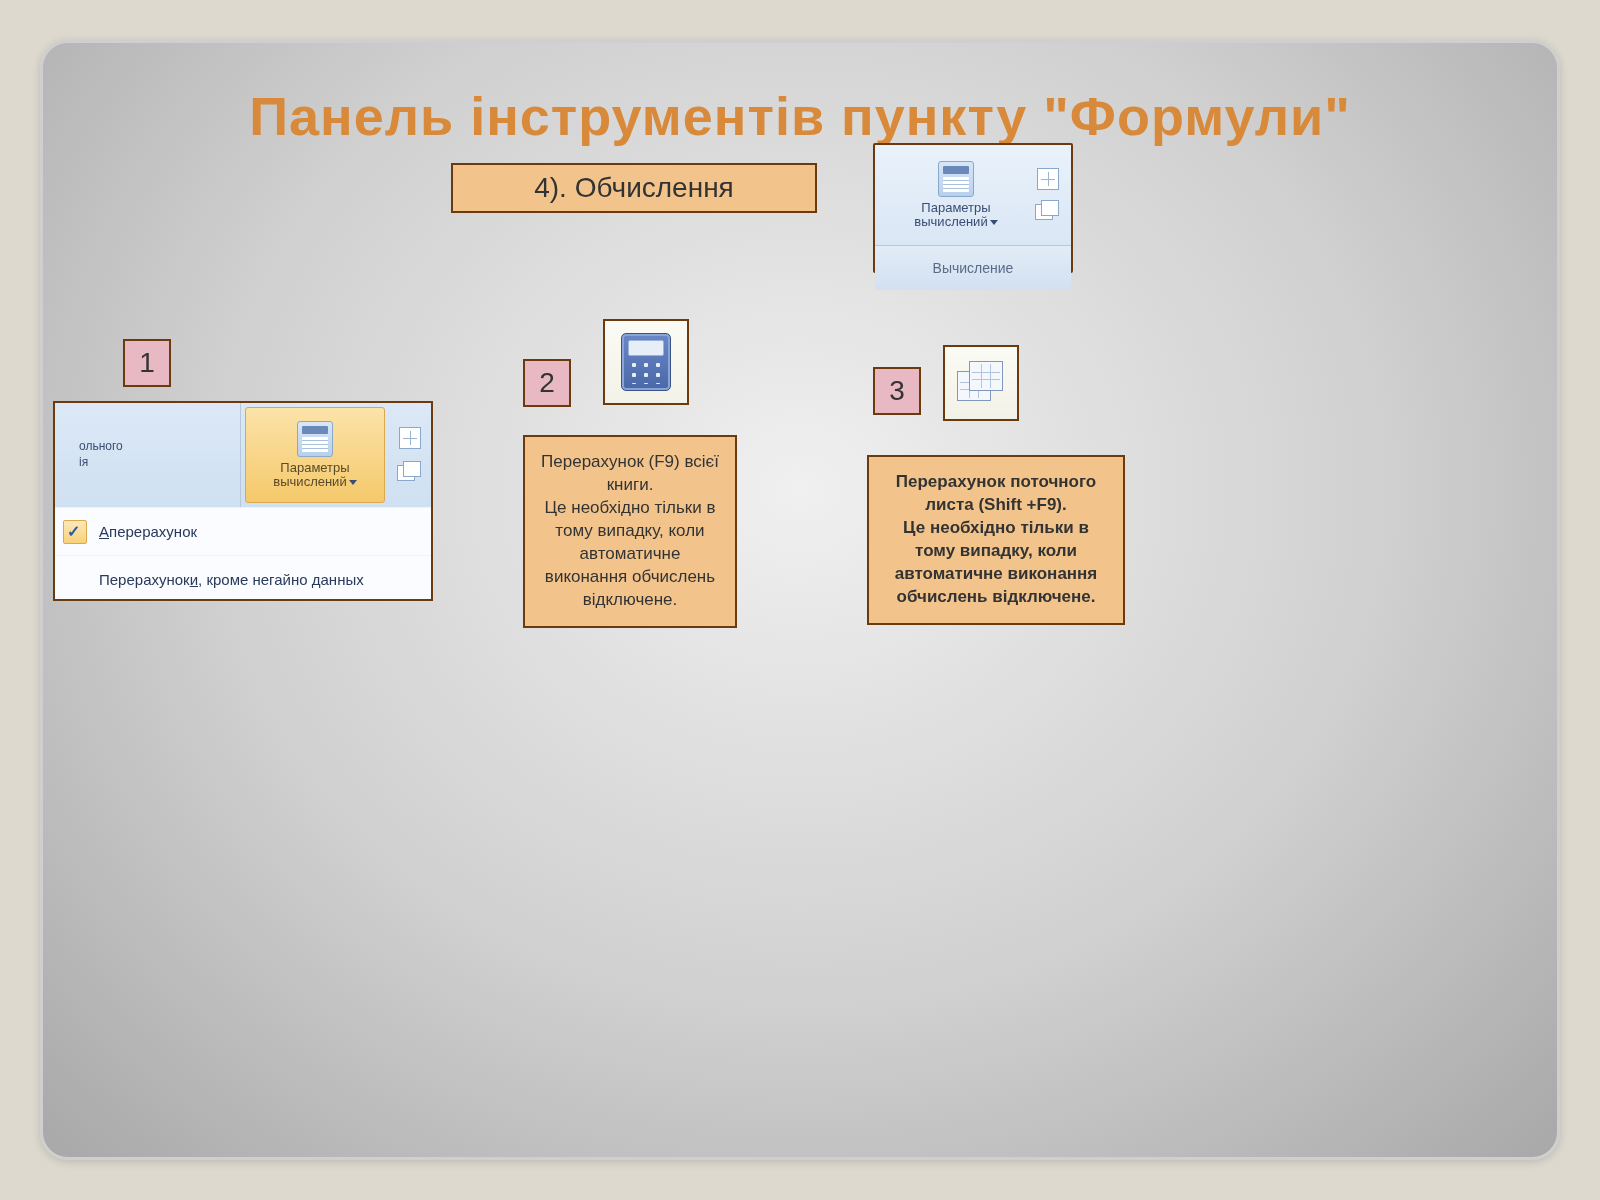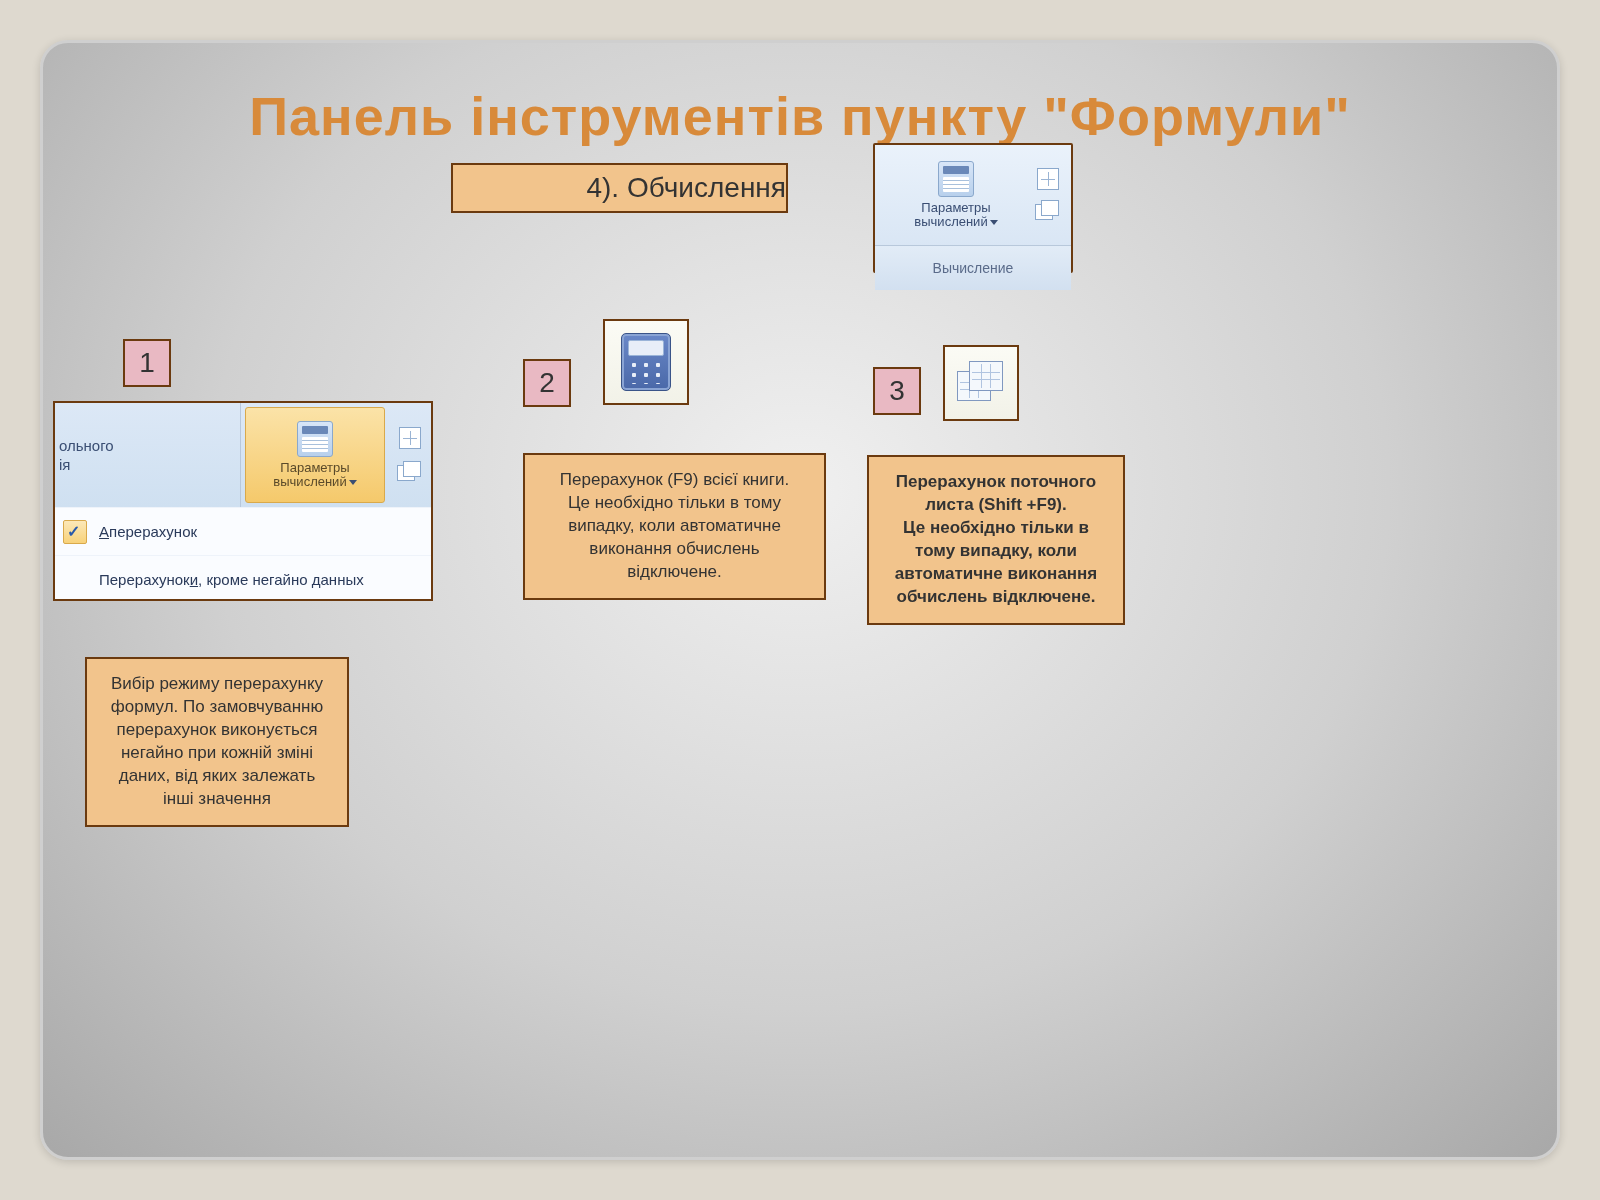--- a/index.html
+++ b/index.html
@@ -24,24 +24,24 @@
     left: 0; right: 0; top: 42px;
     text-align: center;
     font-size: 54px;
     font-weight: bold;
     color: #d88a3a;
     letter-spacing: 1px;
   }
   .subtitle-box {
     position: absolute;
     left: 408px; top: 120px;
-    width: 337px; height: 50px;
+    width: 366px; height: 50px;
     background: #f2c48c;
     border: 2px solid #6b3a0f;
-    display: flex; align-items: center; justify-content: flex-end;
+    display: flex; align-items: center; justify-content: center;
     font-size: 28px;
     color: #333;
   }
   .ribbon-group {
     position: absolute;
     left: 830px; top: 100px;
     width: 200px; height: 130px;
     background: linear-gradient(#eaf2fb, #d5e3f3);
     border: 2px solid #6b3a0f;
     border-radius: 2px;
@@ -114,23 +114,23 @@
     overflow: hidden;
   }
   .menu-top {
     height: 104px;
     display: flex;
     background: linear-gradient(#dce8f6, #cfe0f1);
   }
   .menu-top-left {
     flex: 1;
     display: flex; flex-direction: column; justify-content: center;
-    padding-left: 4px;
+    padding-left: 24px;
     color: #3a4e73;
-    font-size: 15px;
+    font-size: 12px;
     line-height: 1.3;
     border-right: 1px solid #b8c8db;
   }
   .menu-top-center {
     width: 140px;
     background: linear-gradient(#fbe3a8, #f5c96b);
     border: 1px solid #d9a94b;
     border-radius: 3px;
     margin: 4px;
     display: flex; flex-direction: column; align-items: center; justify-content: center;
@@ -186,21 +186,21 @@
     position: absolute;
     background: #f2c48c;
     border: 2px solid #6b3a0f;
     padding: 14px 16px;
     font-size: 17px;
     color: #333;
     text-align: center;
     line-height: 1.35;
   }
   .desc1 { left: 42px; top: 614px; width: 264px; }
-  .desc2 { left: 480px; top: 410px; width: 303px; }
+  .desc2 { left: 480px; top: 392px; width: 214px; }
   .desc3 { left: 824px; top: 412px; width: 258px; }
 
   
   .mini-calc {
     width: 36px; height: 36px;
     background: linear-gradient(#d8e6f8, #b8d0ec);
     border: 1px solid #8aa8cc;
     border-radius: 3px;
     position: relative;
   }
@@ -359,19 +359,18 @@
       <div class="menu-item checked">
         <span class="check-mark">✓</span>
         <span><span class="underline">А</span><span>перерахунок</span></span>
       </div>
       <div class="menu-item">
         <span><span>Перерахунок</span><span class="underline">и</span><span>, кроме негайно данных</span></span>
       </div>
     </div>
   </div>
 
-  <div class="desc-box desc1" style="white-space: pre-line;">Вибір режиму перерахунку формул. По замовчуванню перерахунок виконується негайно при кожній зміні даних, від яких залежать інші значення</div>
   <div class="desc-box desc2" style="white-space: pre-line;">Перерахунок (F9) всієї книги.
 Це необхідно тільки в тому випадку, коли автоматичне виконання обчислень відключене.</div>
   <div class="desc-box desc3" style="white-space: pre-line; font-weight: bold;">Перерахунок поточного листа (Shift +F9).
 Це необхідно тільки в тому випадку, коли автоматичне виконання обчислень відключене.</div>
 
 </div>
 
 </body></html>

